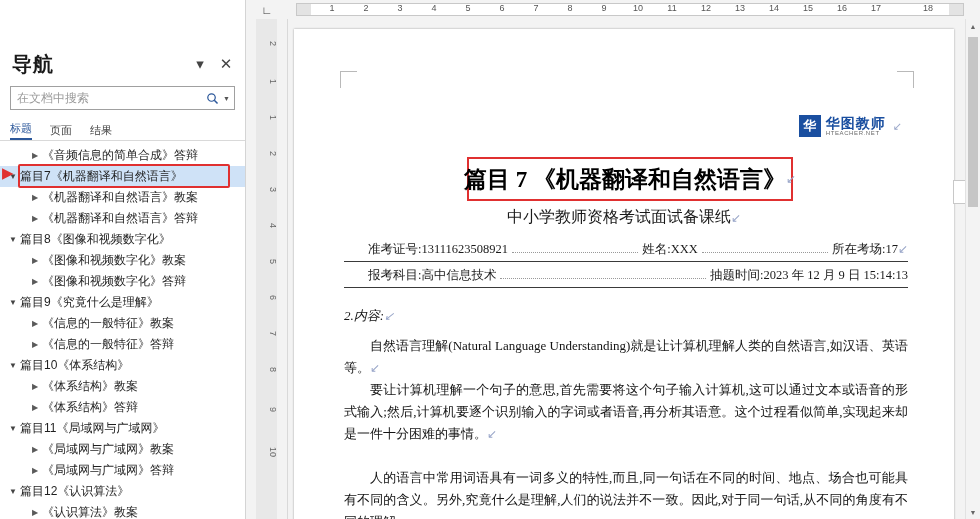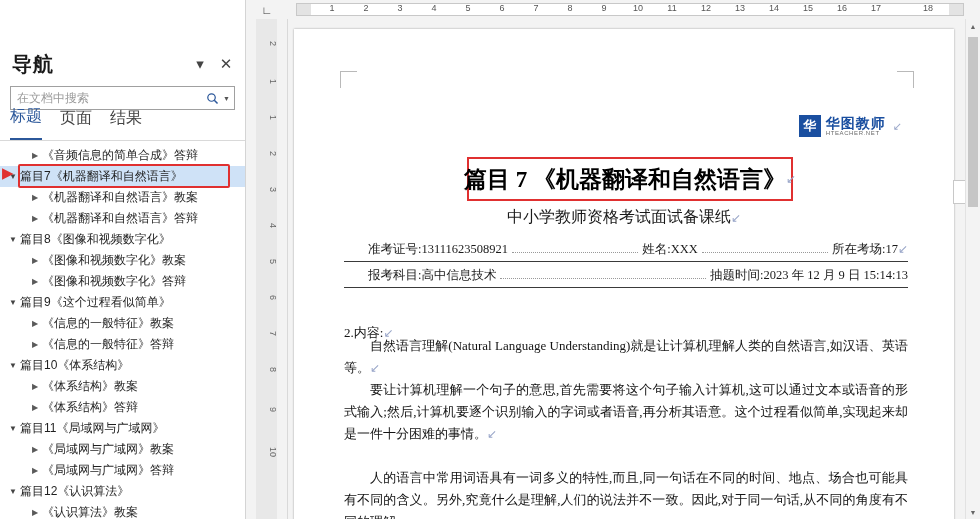--- a/index.html
+++ b/index.html
@@ -95,23 +95,23 @@
 
   .tabs {
     display: flex;
     padding: 0 10px;
     border-bottom: 1px solid #d9d9d9;
     gap: 18px;
     height: 24px;
     align-items: flex-end;
   }
   .tab {
-    font-size: 16px;
+    font-size: 11px;
     color: #444;
-    padding-bottom: 11px;
+    padding-bottom: 2px;
     cursor: pointer;
     white-space: nowrap;
   }
   .tab.active {
     color: #2b579a;
     border-bottom: 2px solid #2b579a;
     font-weight: normal;
   }
 
   .toc {
@@ -439,21 +439,21 @@
       <div class="toc-item" style="padding-left:28px">
         <span class="twisty">▶</span>
         <span class="toc-label">《图像和视频数字化》教案</span>
       </div>
       <div class="toc-item" style="padding-left:28px">
         <span class="twisty">▶</span>
         <span class="toc-label">《图像和视频数字化》答辩</span>
       </div>
       <div class="toc-item" style="padding-left:6px">
         <span class="twisty open">▼</span>
-        <span class="toc-label">篇目9《这个过程看似简单》</span>
+        <span class="toc-label">篇目9《究竟什么是理解》</span>
       </div>
       <div class="toc-item" style="padding-left:28px">
         <span class="twisty">▶</span>
         <span class="toc-label">《信息的一般特征》教案</span>
       </div>
       <div class="toc-item" style="padding-left:28px">
         <span class="twisty">▶</span>
         <span class="toc-label">《信息的一般特征》答辩</span>
       </div>
       <div class="toc-item" style="padding-left:6px">
@@ -588,21 +588,21 @@
           <span>报考科目:</span>
           <span>高中信息技术</span>
           <span class="dots"></span>
           <span>抽题时间:</span>
           <span>2023 年 12 月 9 日 15:14:13</span>
         </div>
 
         <div class="rule" style="top:232px;"></div>
         <div class="rule" style="top:258px;"></div>
 
-        <div class="body-text" style="top:293px;">
+        <div class="body-text" style="top:276px;font-style:italic;">
           <span>2.内容:</span><span class="pilcrow">↙</span>
         </div>
 
         <div class="body-text p-indent" style="top:306px;">
           <span>自然语言理解(Natural Language Understanding)就是让计算机理解人类的自然语言,如汉语、英语等。</span><span class="pilcrow">↙</span>
         </div>
         <div class="body-text p-indent" style="top:350px;">
           <span>要让计算机理解一个句子的意思,首先需要将这个句子输入计算机,这可以通过文本或语音的形式输入;然后,计算机要逐个识别输入的字词或者语音,再分析其语意。这个过程看似简单,实现起来却是一件十分困难的事情。</span><span class="pilcrow">↙</span>
         </div>
         <div class="body-text p-indent" style="top:438px;">

